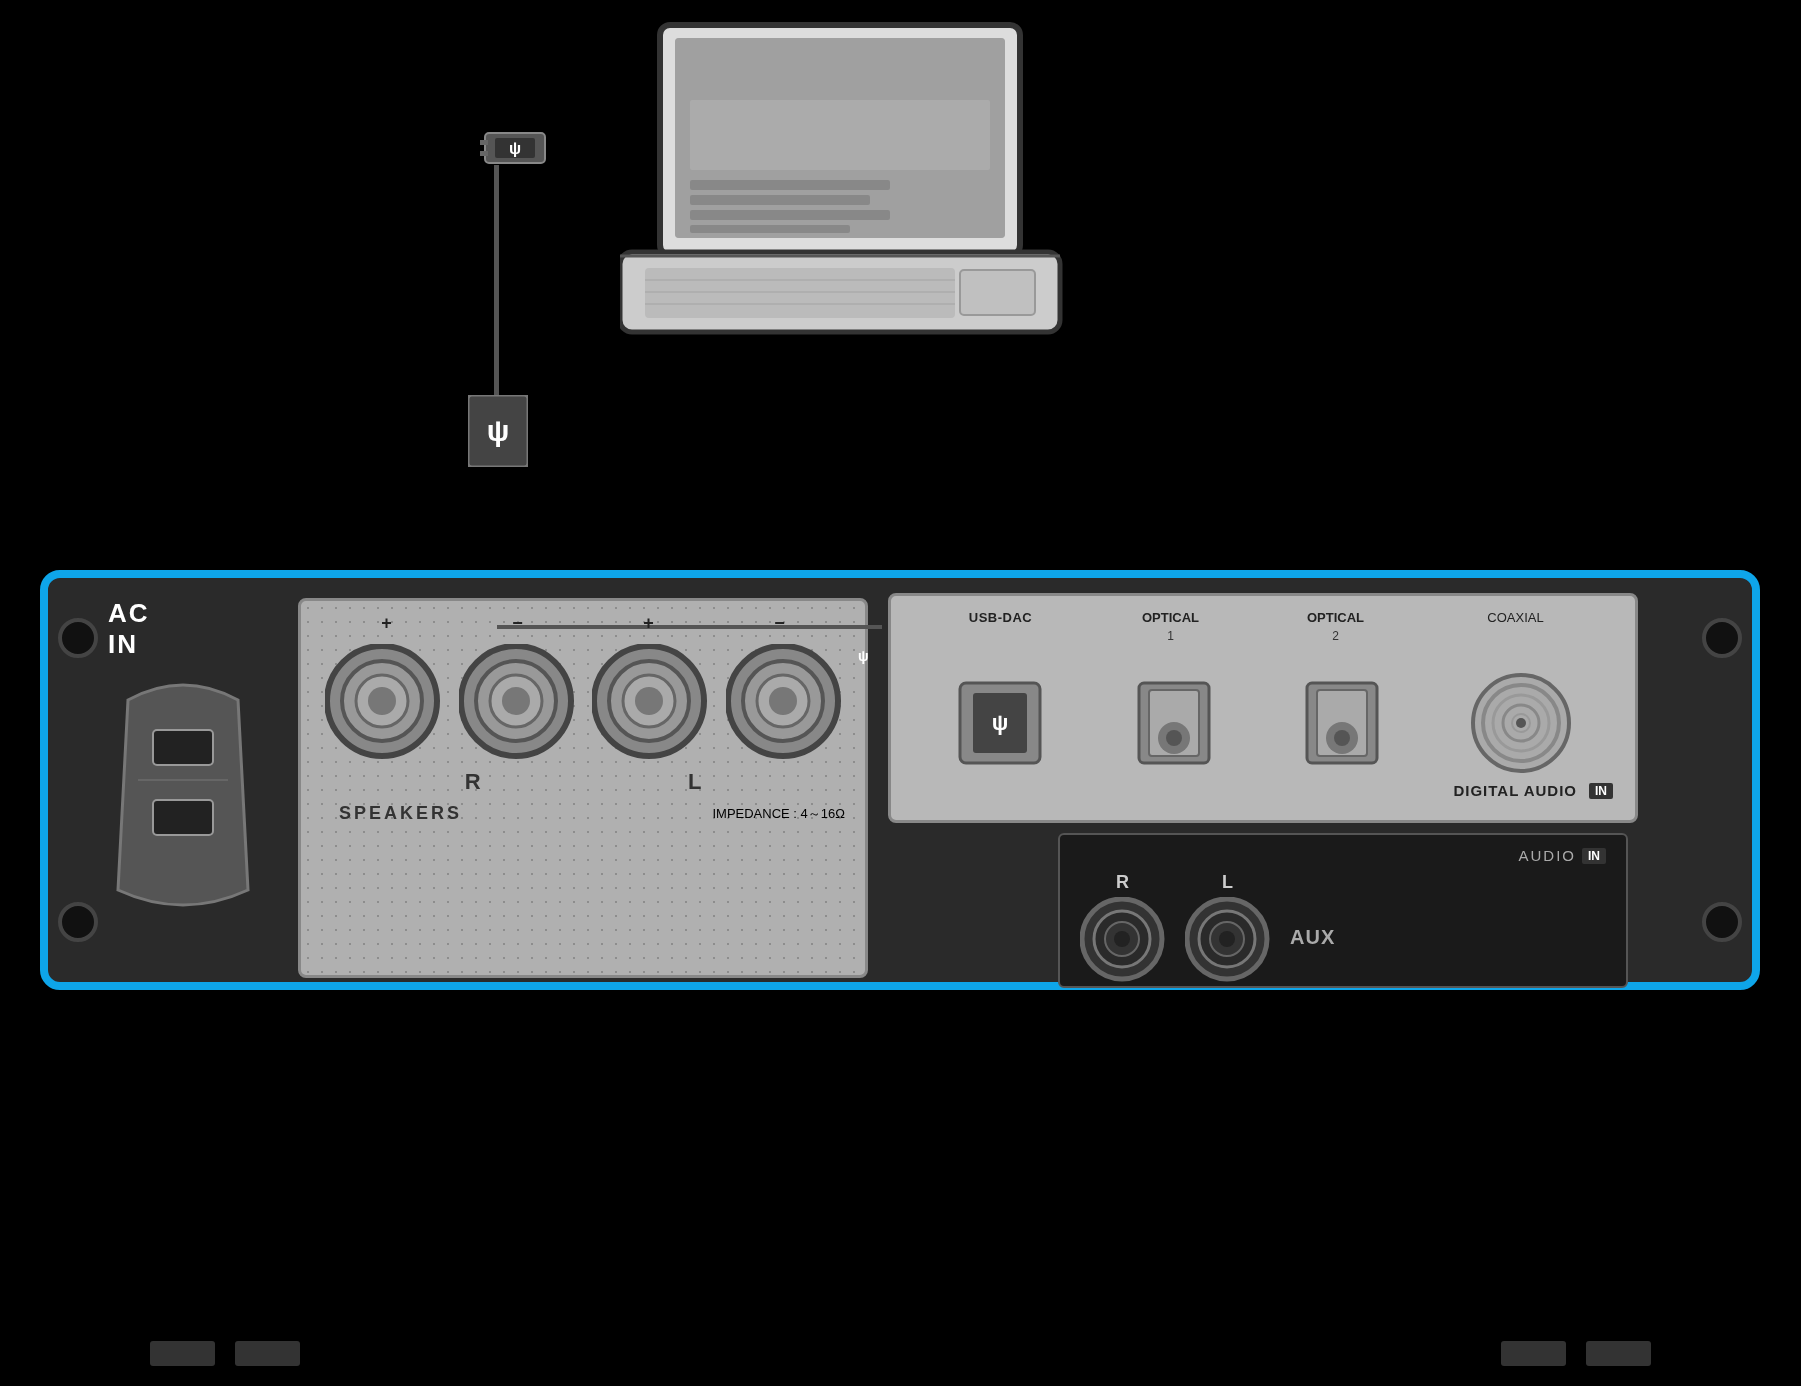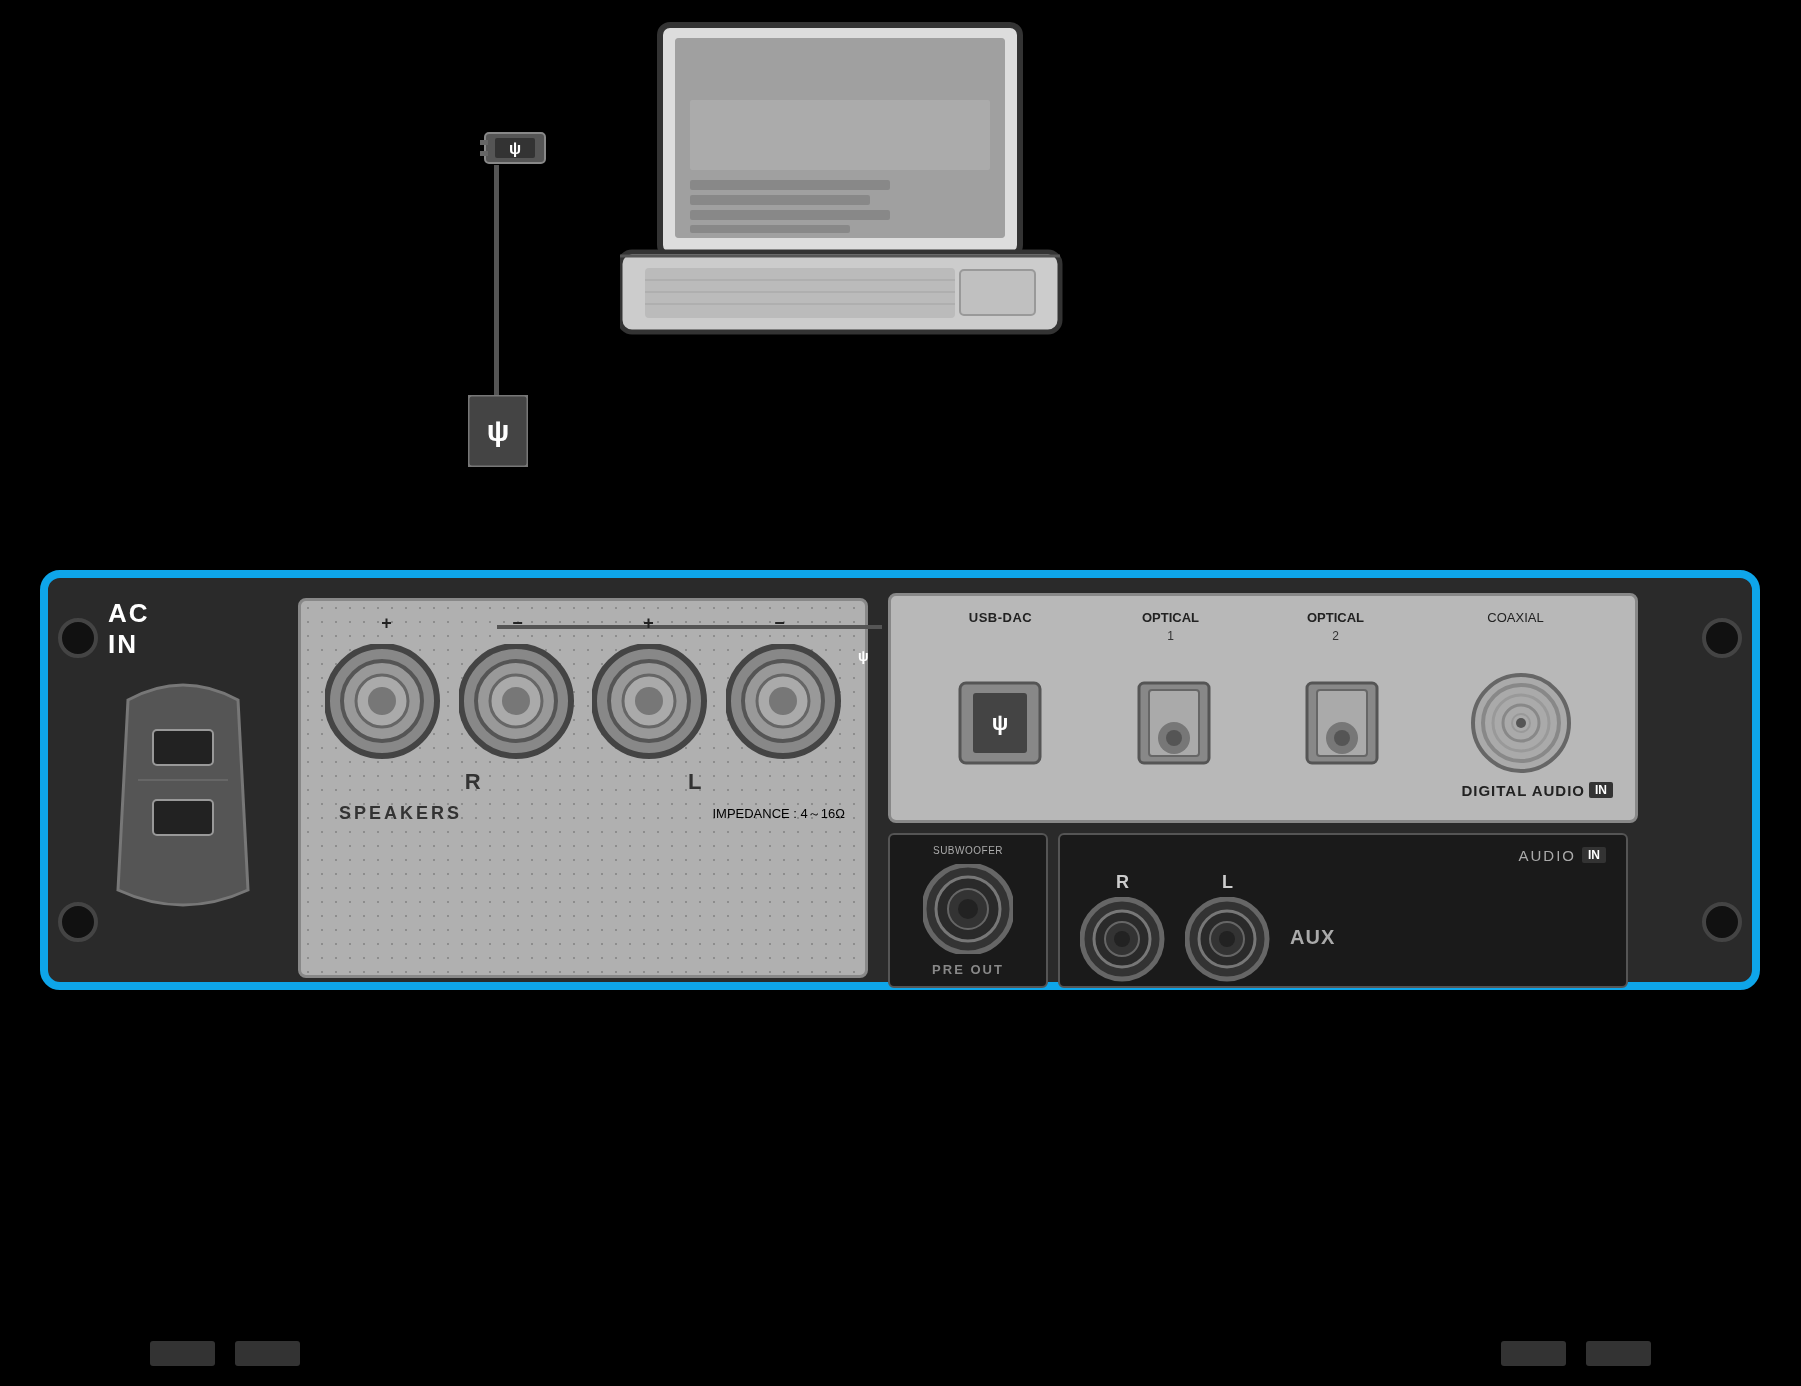--- a/index.html
+++ b/index.html
@@ -208,40 +208,30 @@
         <svg width="100" height="100" viewBox="0 0 100 100">
           <circle cx="50" cy="50" r="48" fill="#aaa" stroke="#666" stroke-width="4"></circle>
           <circle cx="50" cy="50" r="38" fill="none" stroke="#888" stroke-width="4"></circle>
           <circle cx="50" cy="50" r="28" fill="none" stroke="#999" stroke-width="3"></circle>
           <circle cx="50" cy="50" r="18" fill="none" stroke="#888" stroke-width="3"></circle>
           <circle cx="50" cy="50" r="9" fill="none" stroke="#999" stroke-width="2"></circle>
           <circle cx="50" cy="50" r="5" fill="#555"></circle>
         </svg>
       </div>
 
-      <div style="display:flex; justify-content:flex-end; align-items:flex-start; gap:4px; padding:4px 10px 0;">
+      <div style="display:flex; justify-content:flex-end; align-items:flex-end; gap:12px; padding:4px 10px 0;">
         <span style="font-size:15px; font-weight:bold; color:#222; letter-spacing:1px;">DIGITAL AUDIO</span>
         <span style="background:#333; color:white; padding:1px 6px; border-radius:2px; font-size:12px; font-weight:bold;">IN</span>
       </div>
     </div>
 
-    <div style="position:absolute; top:255px; left:840px; width:160px; height:155px; background:#1a1a1a; border-radius:6px; border:2px solid #555; display:flex; flex-direction:column; align-items:center; justify-content:center; gap:8px;">
-      <span style="font-size:10px; color:#aaa; letter-spacing:0.5px; text-align:center;">SUBWOOFER</span>
-      <svg width="90" height="90" viewBox="0 0 90 90">
-        <circle cx="45" cy="45" r="44" fill="#333" stroke="#666" stroke-width="5"></circle>
-        <circle cx="45" cy="45" r="32" fill="#2a2a2a" stroke="#777" stroke-width="3"></circle>
-        <circle cx="45" cy="45" r="20" fill="#333" stroke="#666" stroke-width="2"></circle>
-        <circle cx="45" cy="45" r="10" fill="#222"></circle>
-      </svg>
-      <span style="font-size:13px; color:#888; letter-spacing:2px; font-weight:bold;">PRE OUT</span>
-    </div>
 
     <div style="position:absolute; top:255px; left:1010px; width:570px; height:155px; background:#1a1a1a; border-radius:6px; border:2px solid #555; padding:12px 20px;">
 
-      <div style="display:flex; justify-content:flex-end; align-items:flex-start; gap:6px; margin-bottom:8px;">
+      <div style="display:flex; justify-content:flex-end; align-items:center; gap:6px; margin-bottom:8px;">
         <span style="font-size:15px; color:#aaa; letter-spacing:2px;">AUDIO</span>
         <span style="background:#333; color:white; padding:1px 6px; border-radius:2px; font-size:12px; font-weight:bold;">IN</span>
       </div>
 
       <div style="display:flex; justify-content:flex-start; align-items:center; gap:20px;">
 
         <div style="display:flex; flex-direction:column; align-items:center; gap:4px;">
           <span style="font-size:18px; font-weight:bold; color:#ccc;">R</span>
           <svg width="85" height="85" viewBox="0 0 85 85">
             <circle cx="42" cy="42" r="40" fill="#333" stroke="#666" stroke-width="5"></circle>

